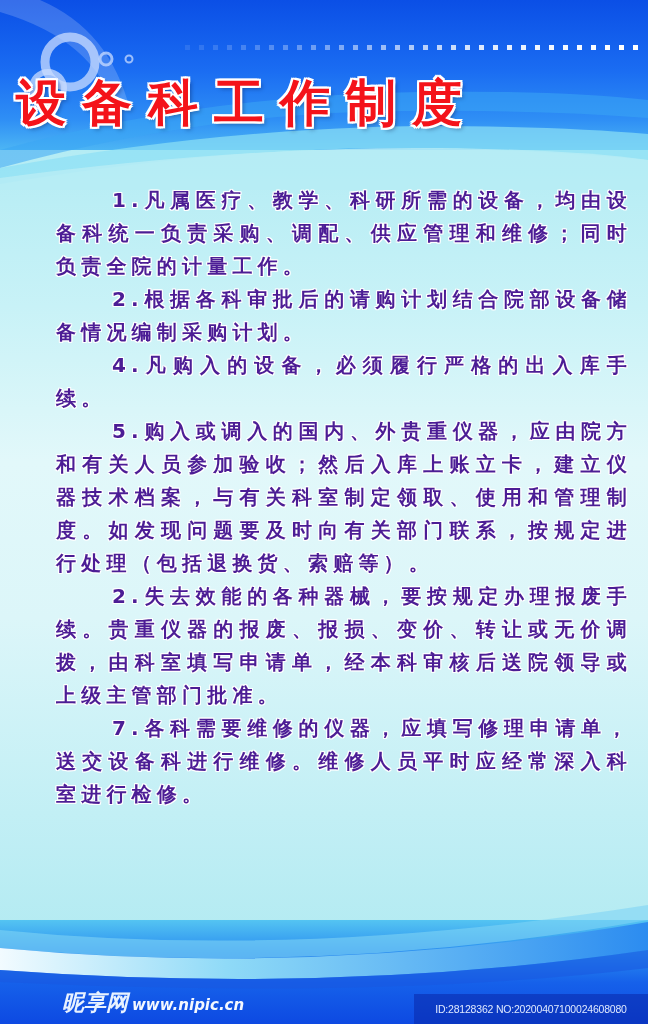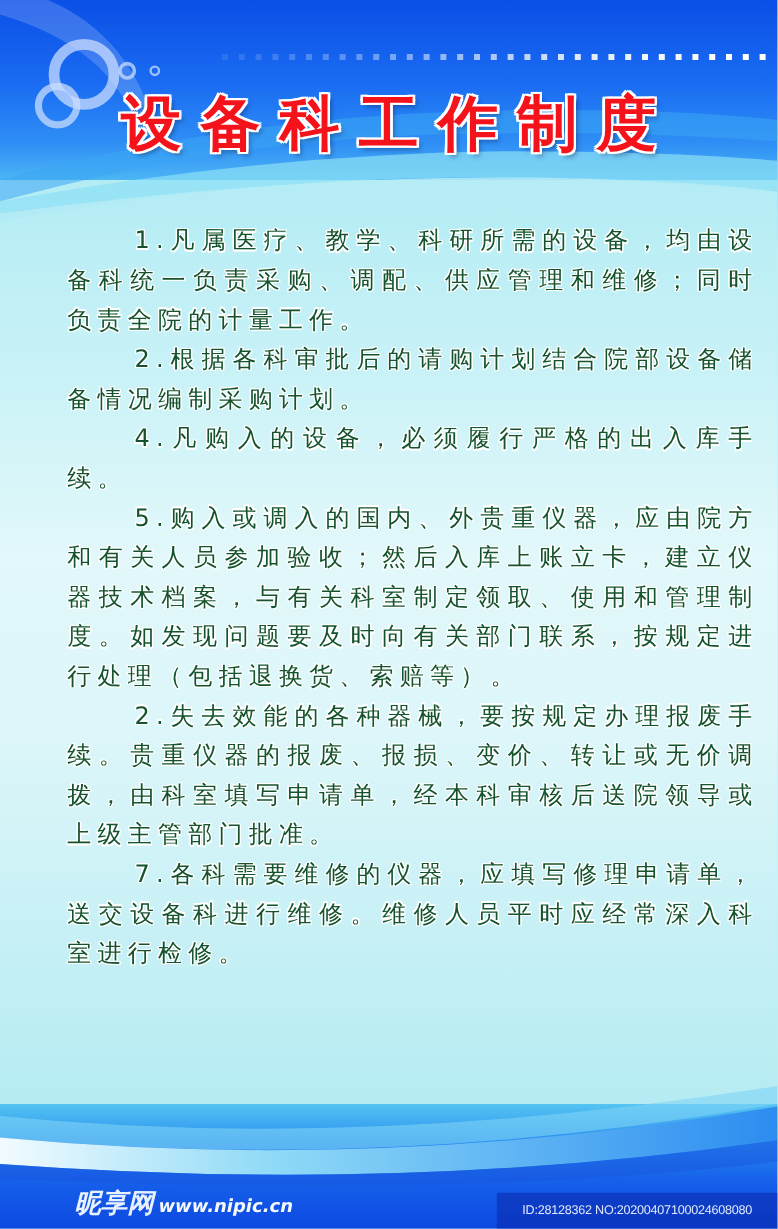--- a/index.html
+++ b/index.html
@@ -20,35 +20,35 @@
       background: linear-gradient(180deg, #b4ecf4 0%, #c8f2f7 20%, #e2f8fa 40%, #dcf6f9 60%, #c2eff5 85%, #b4ebf2 100%);
     }
     .bg-bottom {
       position: absolute; left: 0; top: 920px; width: 648px; height: 104px;
       background: linear-gradient(180deg, #54c4f2 0%, #2b8ff0 30%, #1661ea 60%, #0d49e2 100%);
     }
     svg.deco { position: absolute; left: 0; top: 0; }
 
     
     .title {
-      position: absolute; left: 0; top: 70px; width: 648px; text-align: center;
+      position: absolute; left: 0; top: 70px; width: 648px; 
       font-family: "DejaVu Serif", serif; font-weight: bold;
       font-size: 50px; letter-spacing: 16px; color: #f4131a;
       padding-left: 16px; box-sizing: border-box;
       text-shadow:
         2px 0 0 #fff, -2px 0 0 #fff, 0 2px 0 #fff, 0 -2px 0 #fff,
         2px 2px 0 #fff, -2px -2px 0 #fff, 2px -2px 0 #fff, -2px 2px 0 #fff,
         3px 3px 4px rgba(0,0,40,0.35);
     }
 
     
     .content {
       position: absolute; left: 56px; top: 184px; width: 576px;
-      font-family: "DejaVu Sans", sans-serif; font-weight: normal;
-      font-size: 20px; line-height: 33px; letter-spacing: 5.2px; color: #14532d;
+      font-family: "DejaVu Sans", sans-serif; font-weight: bold;
+      font-size: 20px; line-height: 33px; letter-spacing: 5.2px; color: #4c1d95;
       text-shadow:
         1px 0 0 #fff, -1px 0 0 #fff, 0 1px 0 #fff, 0 -1px 0 #fff,
         1px 1px 0 #fff, -1px -1px 0 #fff, 1px -1px 0 #fff, -1px 1px 0 #fff;
     }
     .para { margin: 0; text-indent: 56px; text-align: justify; }
 
     
     .logo {
       position: absolute; left: 14px; top: 988px;
       font-family: "DejaVu Sans", sans-serif; font-weight: bold; font-style: italic;

